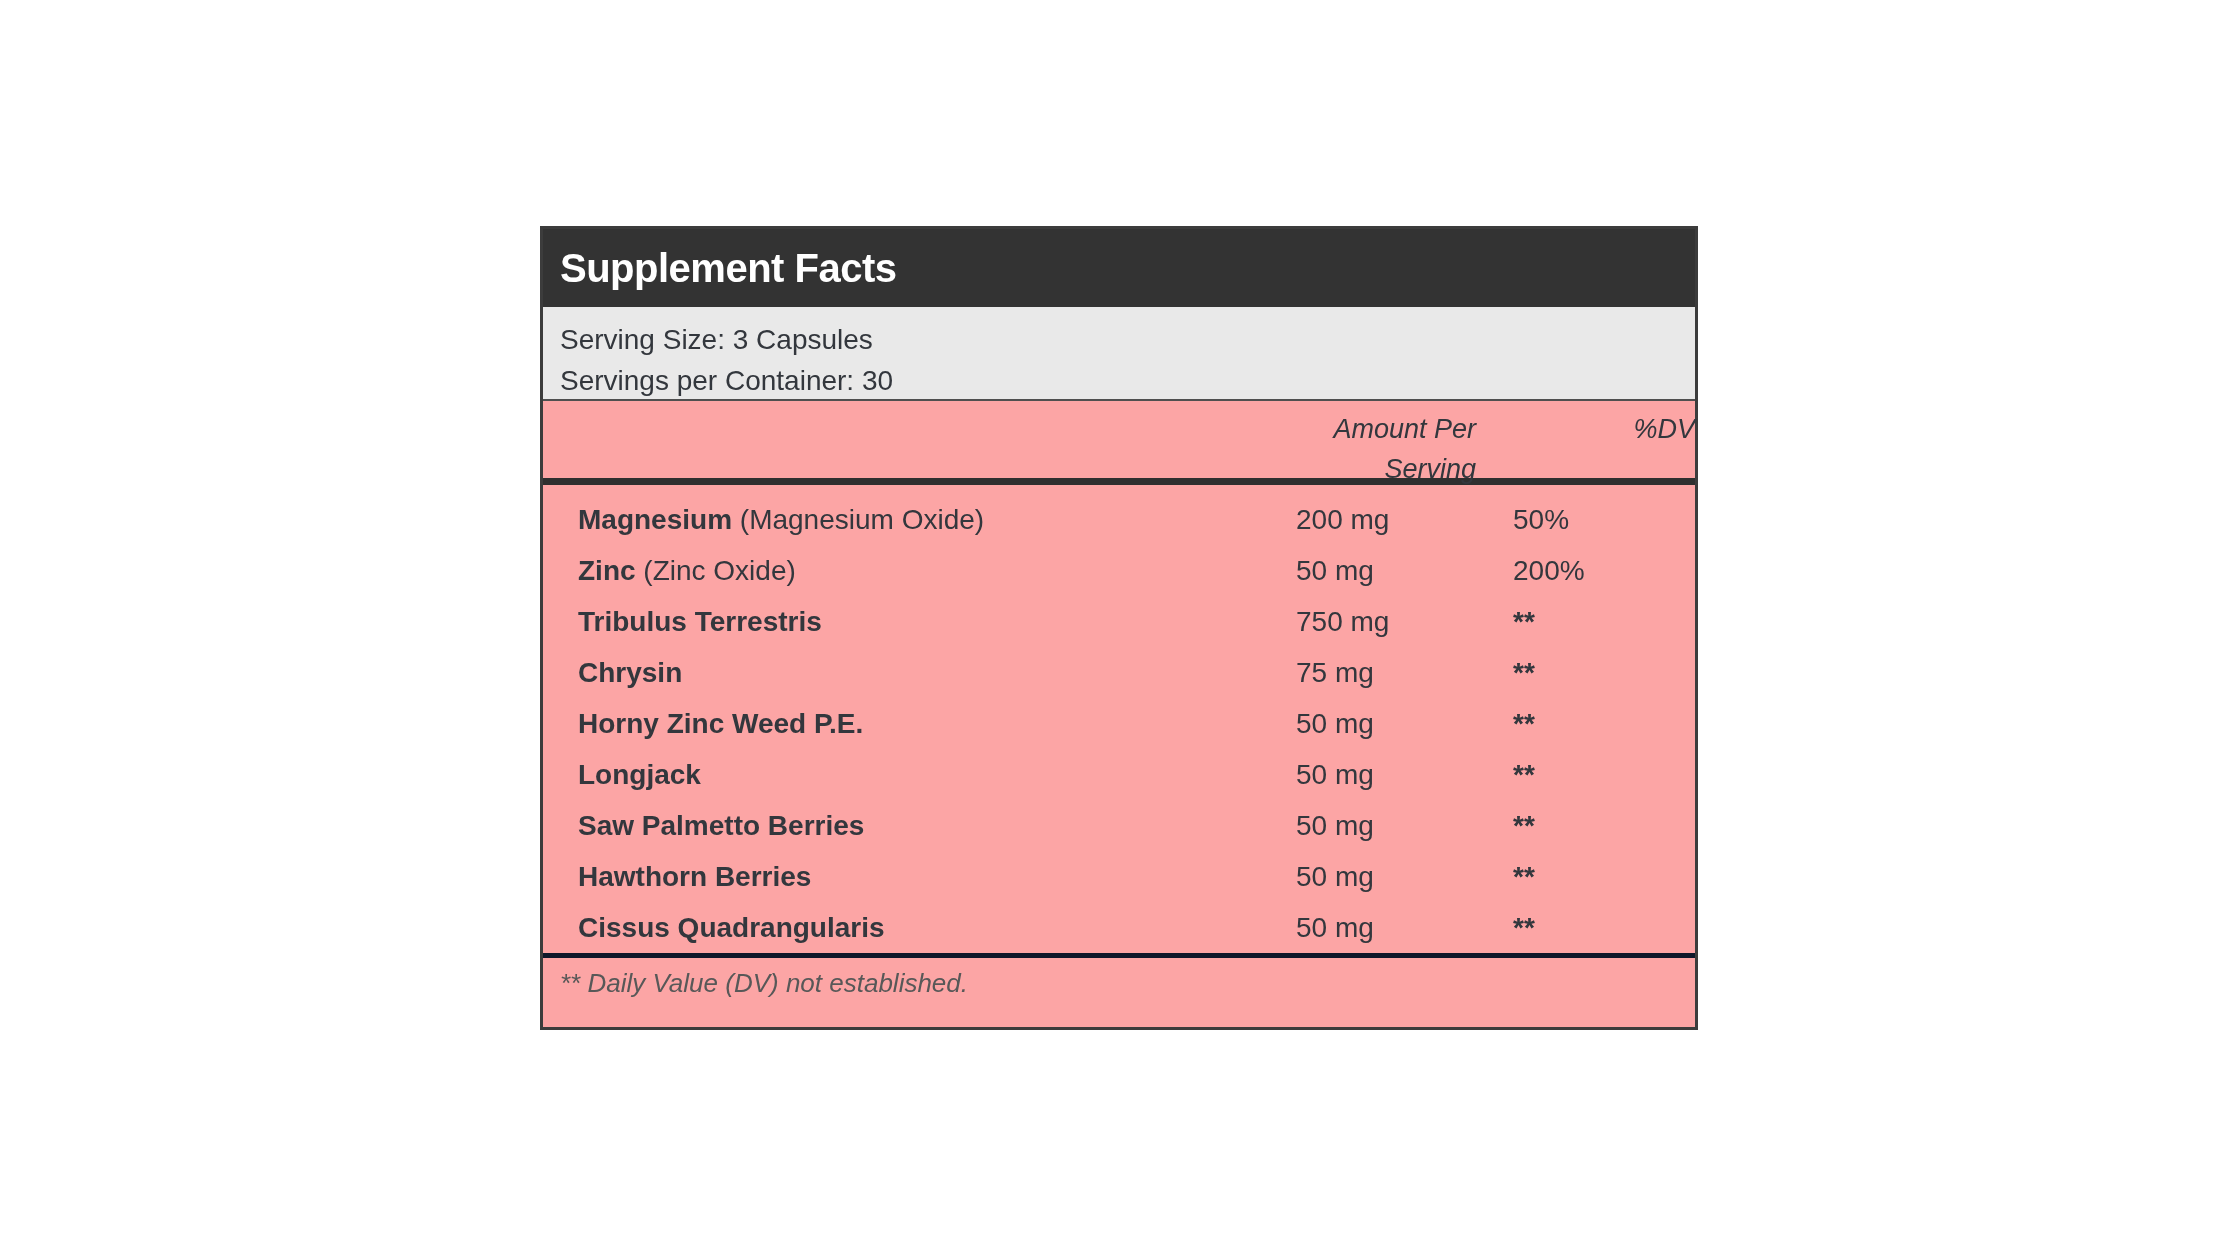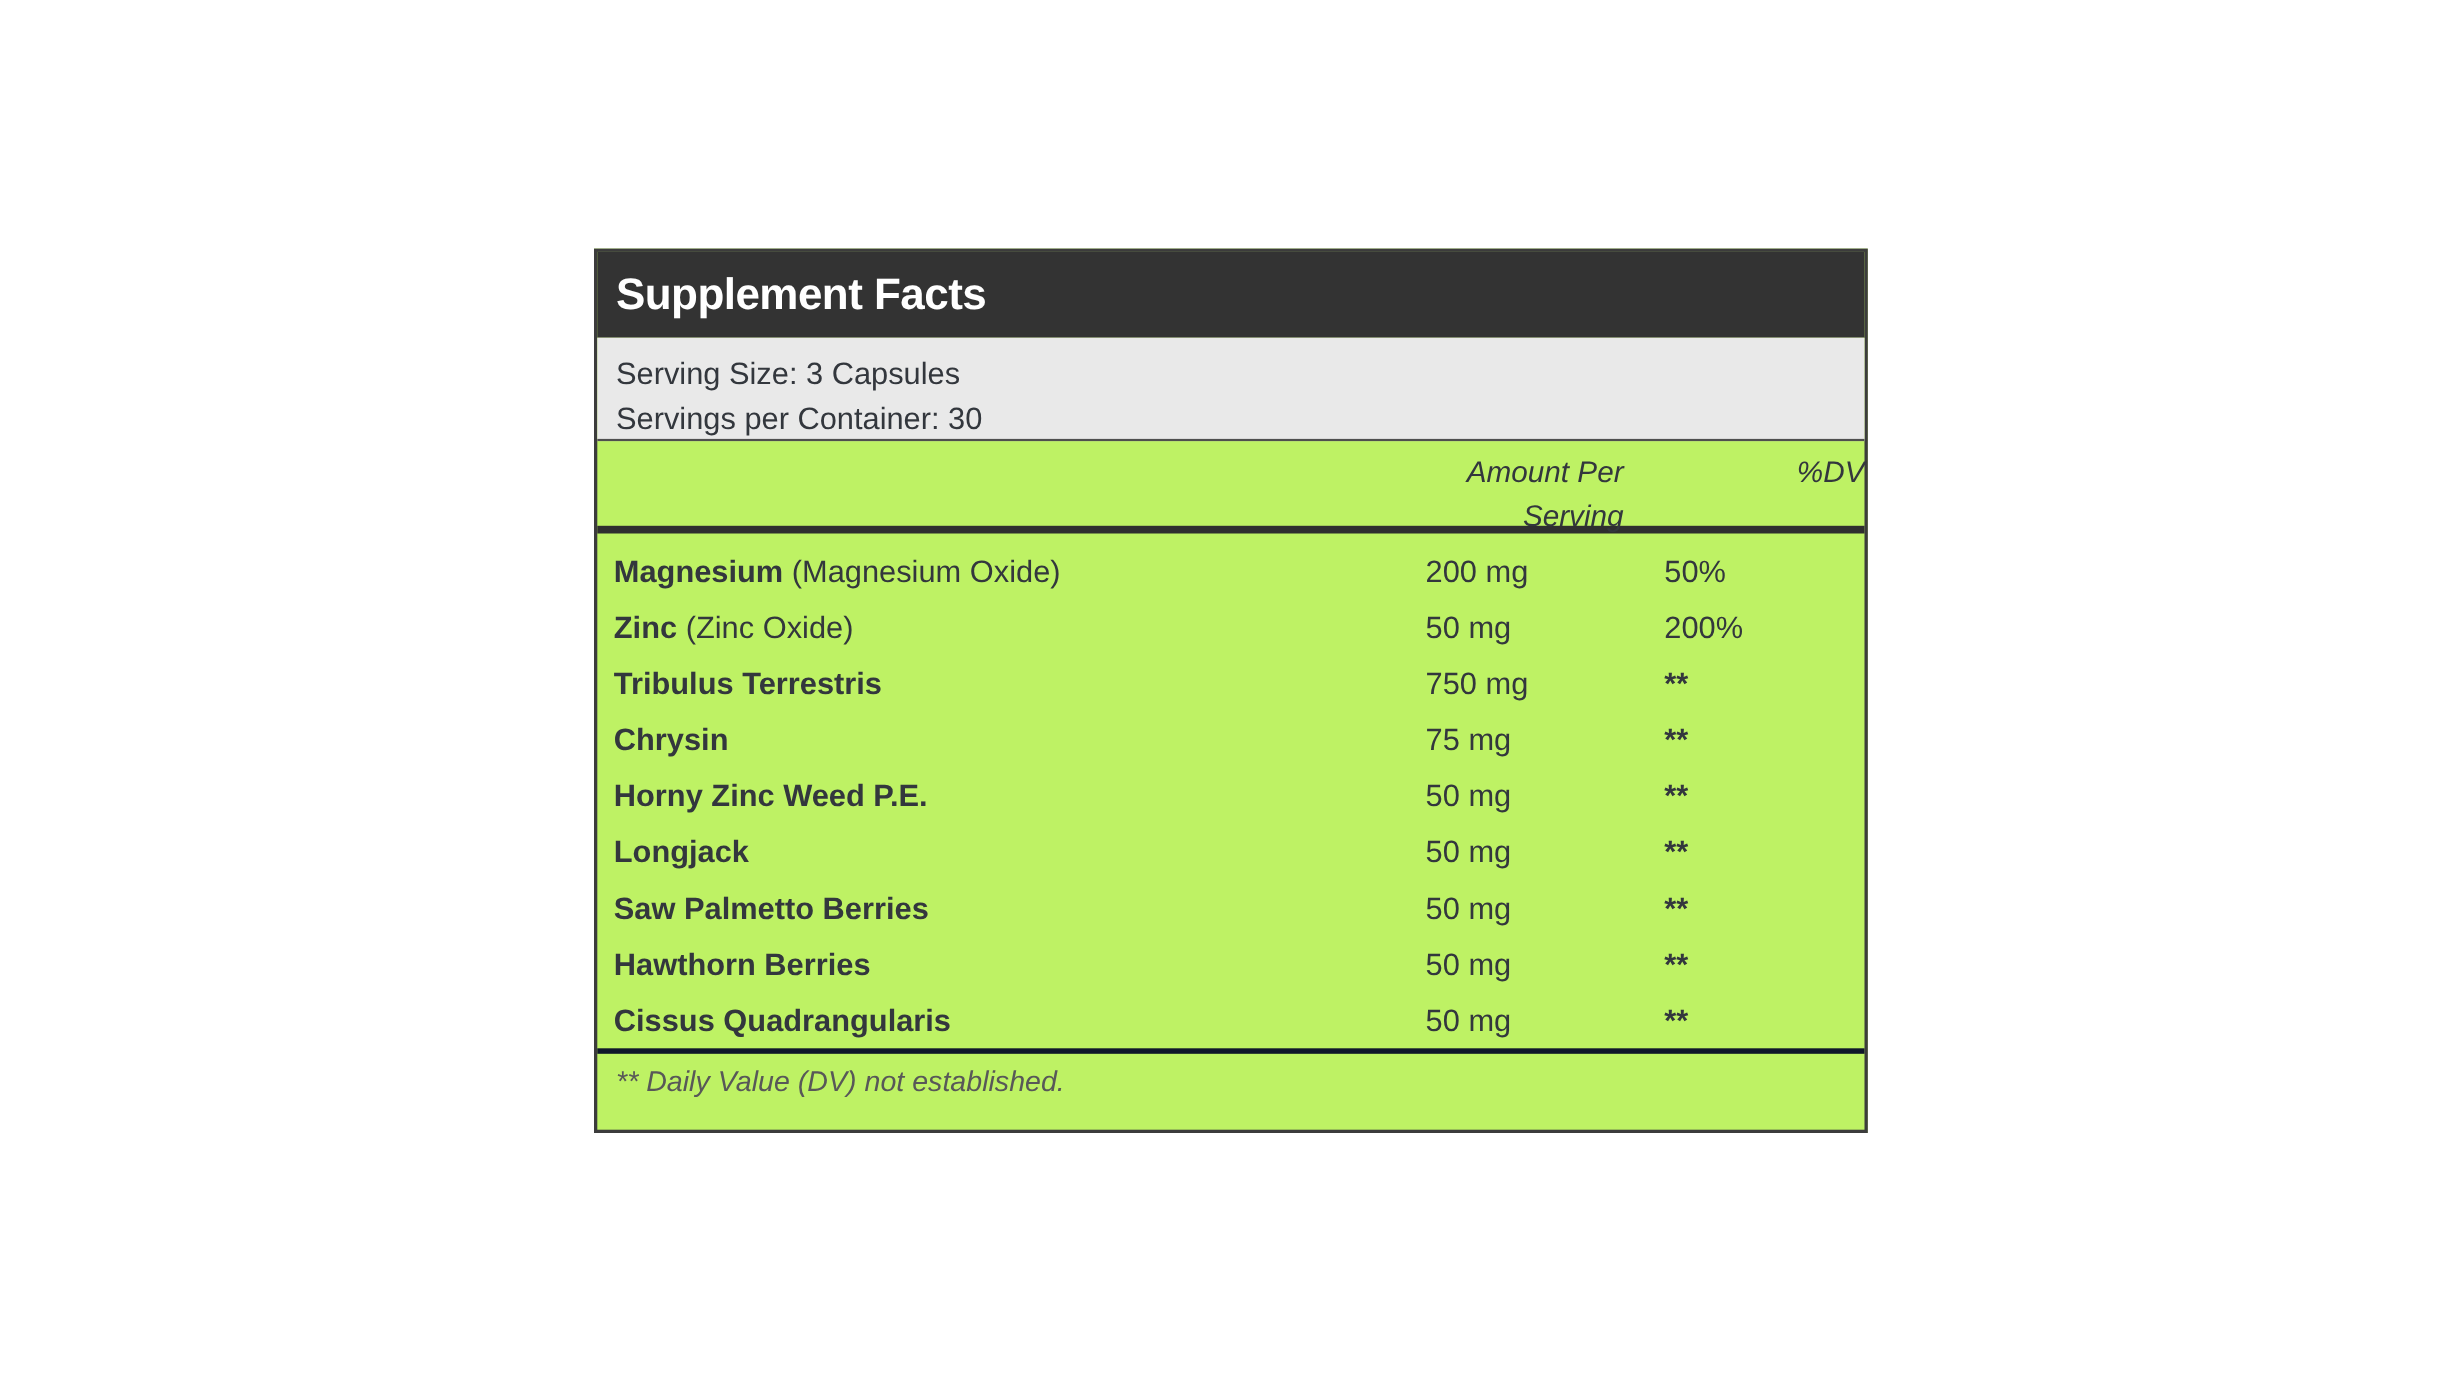--- a/index.html
+++ b/index.html
@@ -18,21 +18,21 @@
     background: #ffffff;
   }
   .label {
     position: absolute;
     left: 540px;
     top: 226px;
     width: 1158px;
     height: 804px;
     box-sizing: border-box;
     border: 3px solid #3c3c3c;
-    background: #bef264;
+    background: #fca5a5;
   }
   .label-header {
     height: 78px;
     background: #333333;
     display: flex;
     align-items: center;
     padding-left: 17px;
   }
   .label-title {
     color: #ffffff;
@@ -74,21 +74,21 @@
     padding-top: 9px;
   }
   .ingredient-row {
     height: 51px;
     align-items: center;
   }
   .cell {
     font-size: 28px;
     color: #33373d;
   }
-  .cell.name { padding-left: 15px; white-space: nowrap; }
+  .cell.name { padding-left: 35px; white-space: nowrap; }
   .cell .bold-name { font-weight: 700; }
   .cell.dv-stars { font-weight: 700; }
   .footnote {
     box-sizing: border-box;
     border-top: 5px solid #0f172a;
     height: 55px;
     display: flex;
     align-items: center;
     padding-left: 17px;
   }

